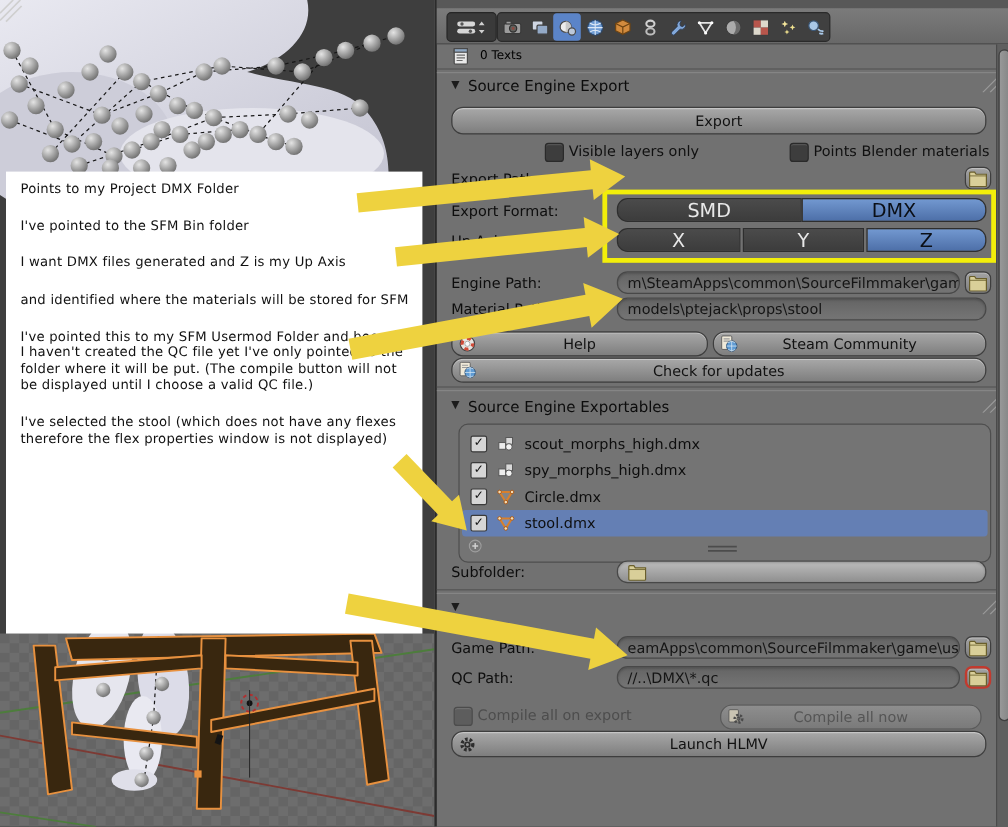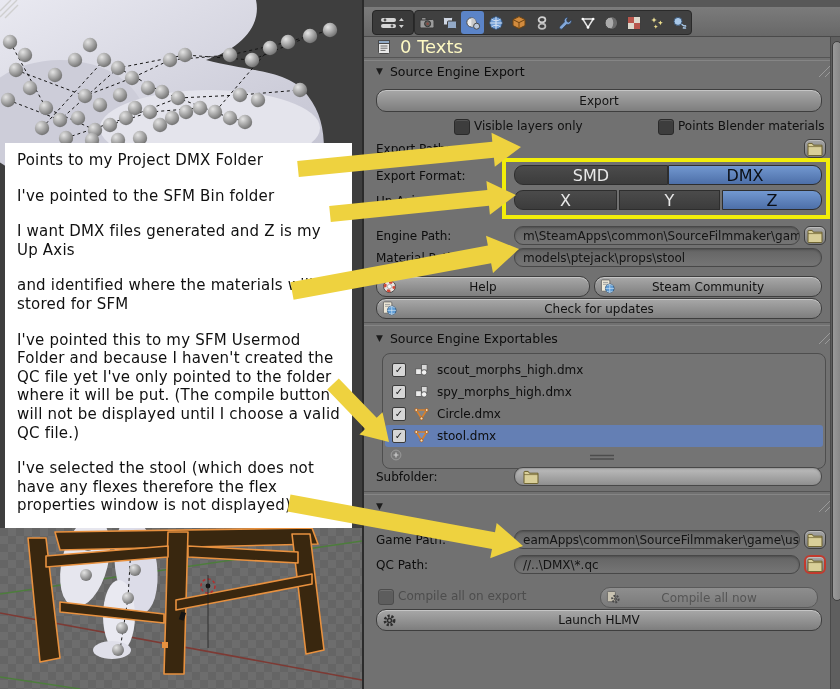--- a/index.html
+++ b/index.html
@@ -3,37 +3,37 @@
 <meta charset="utf-8">
 <style>
   html,body{margin:0;padding:0;background:#222;}
   .stage{position:relative;width:840px;height:689px;overflow:hidden;
          font-family:"DejaVu Sans",sans-serif;background:#717171;}
   
   .viewport{position:absolute;left:0;top:0;width:362px;height:689px;}
   
   .notebox{position:absolute;left:5px;top:143px;width:347px;height:385px;background:#ffffff;
            box-sizing:border-box;padding:8px 10px 6px 12px;color:#111;}
-  .notebox p{margin:0 0 17px 0;font-size:15px;line-height:1.24;letter-spacing:.2px;font-weight:500;}
+  .notebox p{margin:0 0 17px 0;font-size:11px;line-height:1.24;letter-spacing:.2px;font-weight:500;}
   
   .panel{position:absolute;left:362px;top:0;width:478px;height:689px;background:#717171;
          border-left:2px solid #2b2b2b;box-sizing:border-box;color:#0e0e0e;}
   .topstrip{position:absolute;left:0;top:0;width:478px;height:7px;background:#585858;}
   .hdrbar{position:absolute;left:0;top:7px;width:478px;height:29px;
           background:linear-gradient(#7b7b7b,#686868);border-bottom:1px solid #4a4a4a;}
   .selector{position:absolute;left:8px;top:3px;width:40px;height:23px;background:#3a3a3a;
             border:1px solid #262626;border-radius:4px;display:flex;align-items:center;justify-content:center;}
   .tabs{position:absolute;left:50px;top:3px;height:23px;display:flex;background:#404040;
         border:1px solid #2a2a2a;border-radius:4px;}
   .tab{width:23px;height:23px;display:flex;align-items:center;justify-content:center;}
   .tab.active{background:#5b84c8;border-radius:3px;}
   .ic{display:inline-flex;align-items:center;justify-content:center;}
   .ic svg{display:block;}
   .dbrow{position:absolute;left:12px;top:38px;height:17px;display:flex;align-items:center;gap:8px;}
-  .dblabel{font-size:18px;color:#fef9c3;}
+  .dblabel{font-size:10px;color:#000000;}
   .sep{position:absolute;left:0;width:478px;height:2px;
        border-top:1px solid #555;border-bottom:1px solid #858585;}
   .phead{position:absolute;left:12px;height:16px;display:flex;align-items:center;gap:7px;
          font-size:12.5px;color:#0c0c0c;}
   .tri{font-size:9px;color:#1c1c1c;}
   .marks{position:absolute;width:20px;height:15px;}
   .btn{position:absolute;box-sizing:border-box;height:21px;border:1px solid #3e3e3e;border-radius:10px;
        background:linear-gradient(#a8a8a8,#7e7e7e);display:flex;align-items:center;justify-content:center;
        font-size:12px;color:#121212;box-shadow:inset 0 1px 0 rgba(255,255,255,.35);}
   .btn .ic{position:absolute;left:5px;}

